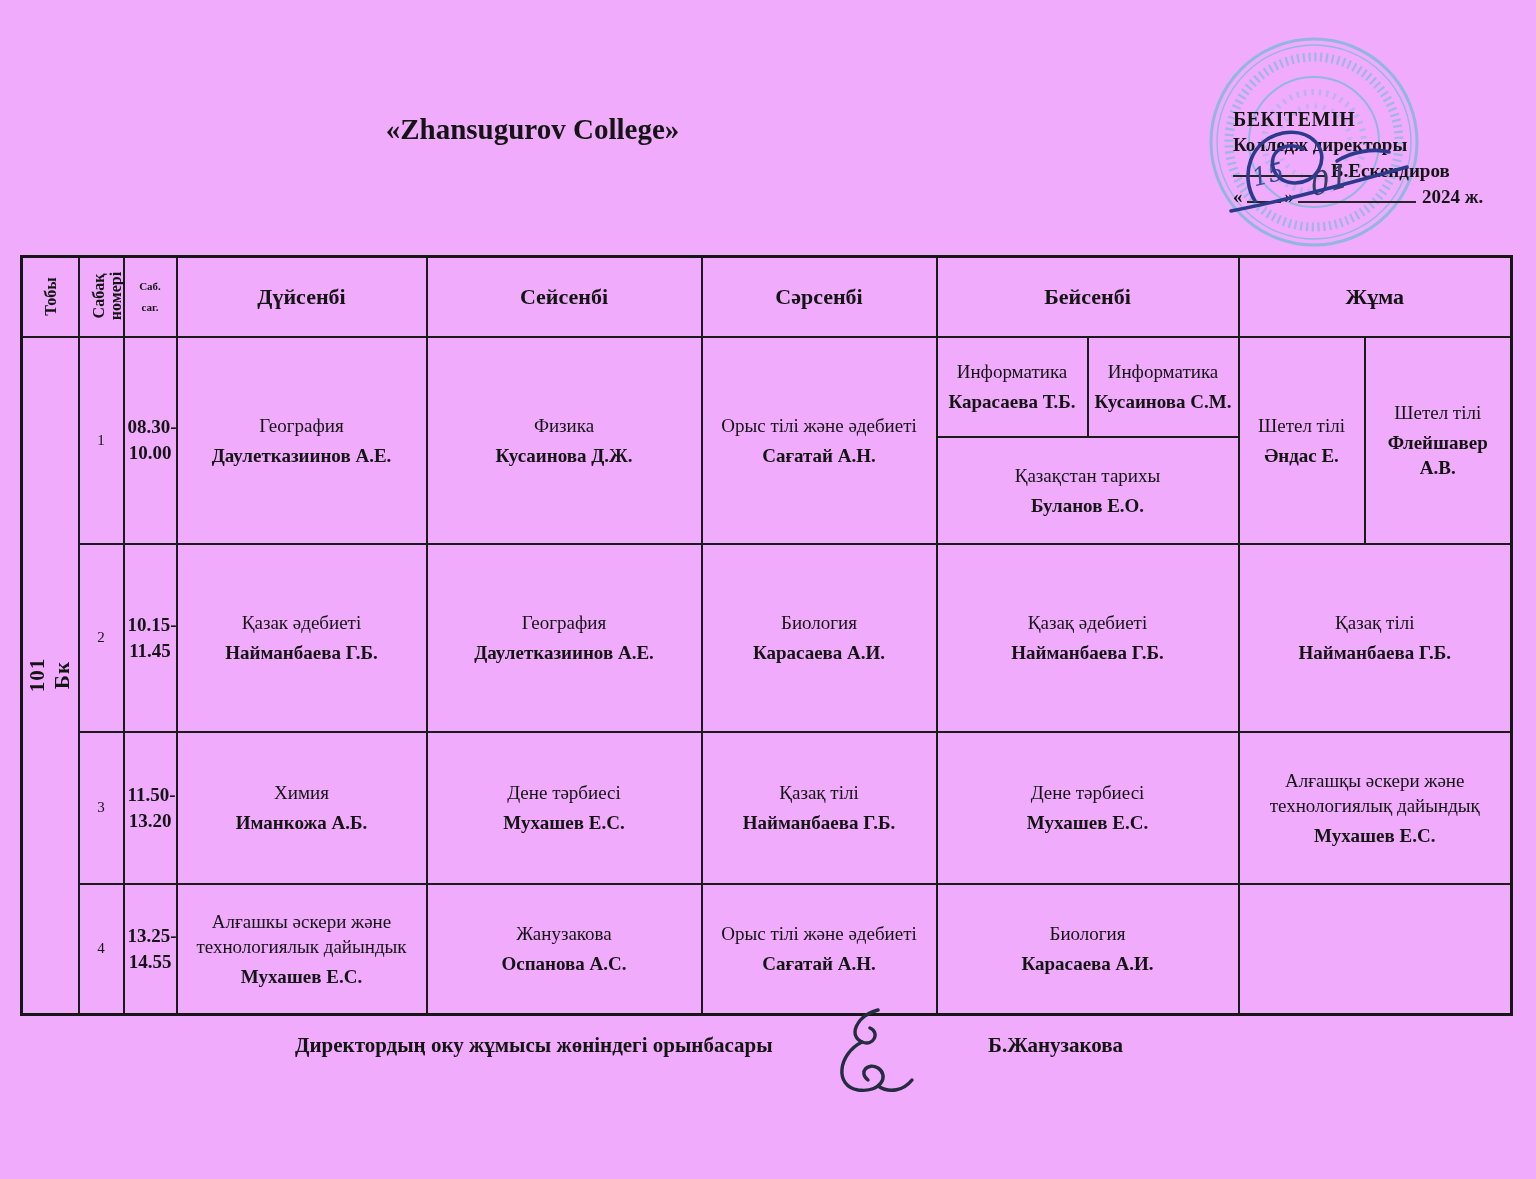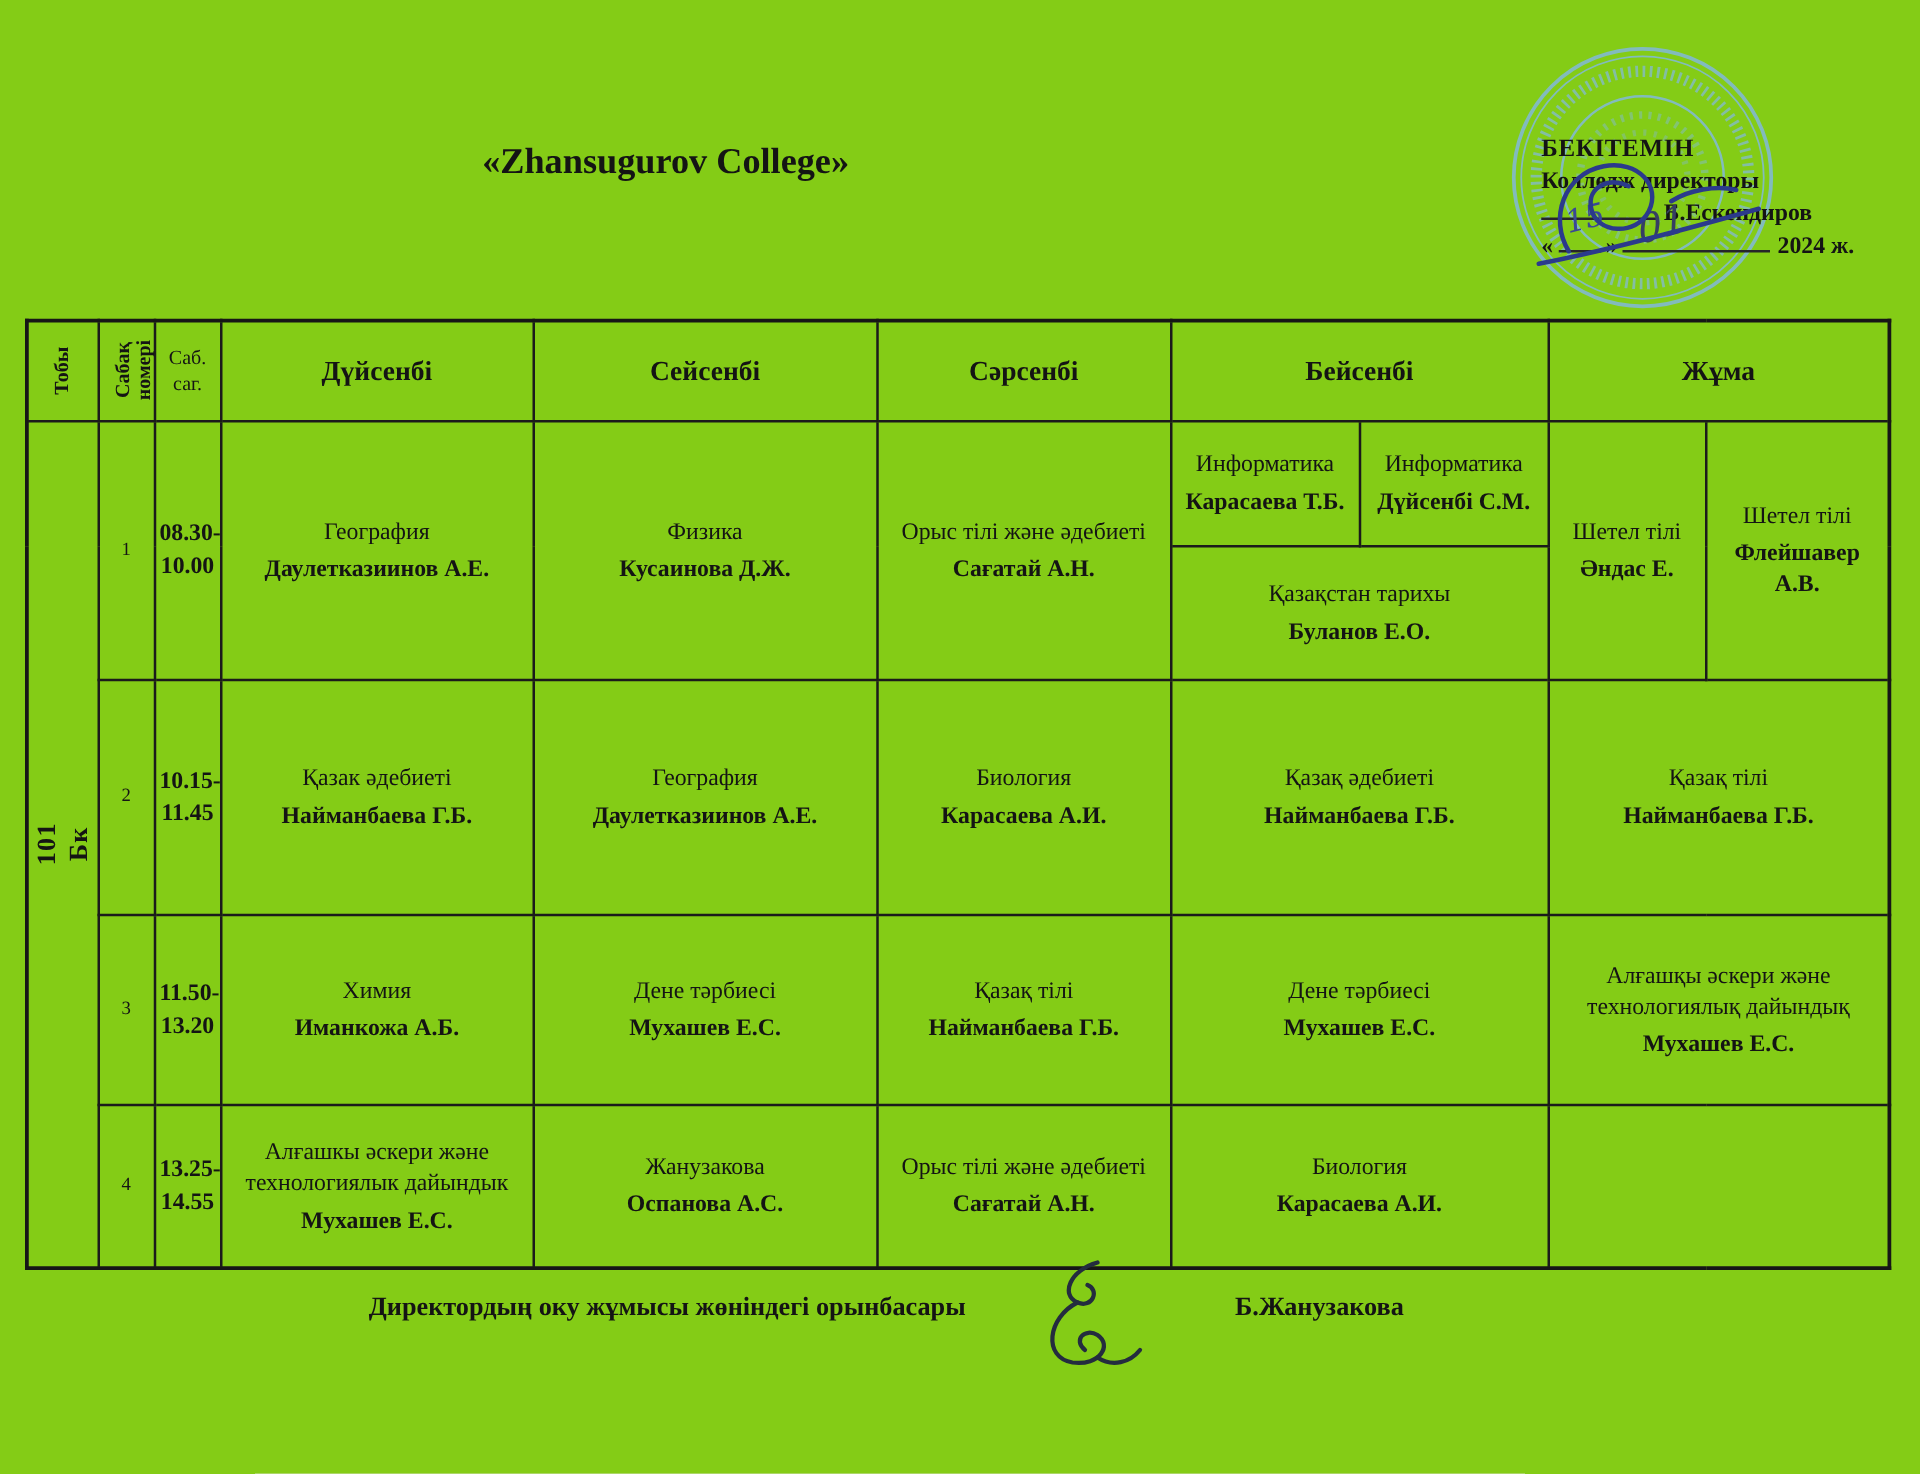--- a/index.html
+++ b/index.html
@@ -1,18 +1,18 @@
 <!DOCTYPE html>
 <html><head>
 <meta charset="utf-8">
 <style>
   html,body{margin:0;padding:0;background:#e8e6e0;}
   .page{
     position:relative;width:1536px;height:1179px;margin:0 auto;
-    background:#84cc16;overflow:hidden;
+    background:#f0abfc;overflow:hidden;
     font-family:"Liberation Serif","DejaVu Serif",serif;color:#141414;
   }
   
   .title{position:absolute;left:290px;top:108px;width:485px;text-align:center;
     font-weight:bold;font-size:29px;line-height:43px;}
   
   .approval{position:absolute;left:1233px;top:106px;z-index:2;font-weight:bold;font-size:19px;line-height:26px;white-space:nowrap;}
   .approval .ap1{font-size:20px;letter-spacing:.5px;}
   .blank{display:inline-block;border-bottom:2px solid #26262a;height:15px;vertical-align:baseline;}
   .b1{width:92px;margin-right:6px;}
@@ -28,21 +28,21 @@
   
   .sched-wrap{position:absolute;left:20px;top:255px;z-index:2;}
   table.sched{border-collapse:collapse;table-layout:fixed;width:1490px;border:3px solid #161616;}
   .sched td,.sched th{border:2px solid #1b1b1b;padding:2px 3px;text-align:center;vertical-align:middle;overflow:visible;}
   .tr-head{height:80px;} .tr-1a{height:100px;} .tr-1b{height:107px;}
   .tr-2{height:188px;} .tr-3{height:152px;} .tr-4{height:131px;}
   .day-h{font-weight:bold;font-size:22px;}
   .pre{white-space:pre-line;}
   .rot{transform:rotate(-90deg);white-space:pre-line;display:inline-block;}
   .vhead{font-weight:bold;font-size:16px;line-height:17px;}
-  .time-h{font-weight:normal;font-size:16px;line-height:21px;margin-top:28px;}
+  .time-h{font-weight:bold;font-size:11px;line-height:21px;margin-top:28px;}
   .num{font-size:15px;}
   .time{font-weight:bold;font-size:19px;line-height:26px;}
   .group-label{font-weight:bold;font-size:21px;letter-spacing:1px;}
   .sub{font-size:19px;line-height:25px;}
   .tch{font-size:19px;line-height:25px;font-weight:bold;margin-top:5px;}
   
   .foot-label{position:absolute;left:295px;top:1033px;font-weight:bold;font-size:21px;z-index:2;}
   .foot-name{position:absolute;left:988px;top:1033px;font-weight:bold;font-size:21px;z-index:2;}
 </style>
 </head>
@@ -131,21 +131,21 @@
         <td rowspan="2">
           <div class="sub">Орыс тілі және әдебиеті</div>
           <div class="tch">Сағатай А.Н.</div>
         </td>
         <td>
           <div class="sub">Информатика</div>
           <div class="tch">Карасаева Т.Б.</div>
         </td>
         <td>
           <div class="sub">Информатика</div>
-          <div class="tch">Дүйсенбі С.М.</div>
+          <div class="tch">Кусаинова С.М.</div>
         </td>
         <td rowspan="2">
           <div class="sub">Шетел тілі</div>
           <div class="tch">Әндас Е.</div>
         </td>
         <td rowspan="2">
           <div class="sub">Шетел тілі</div>
           <div class="tch">Флейшавер А.В.</div>
         </td>
       </tr>

